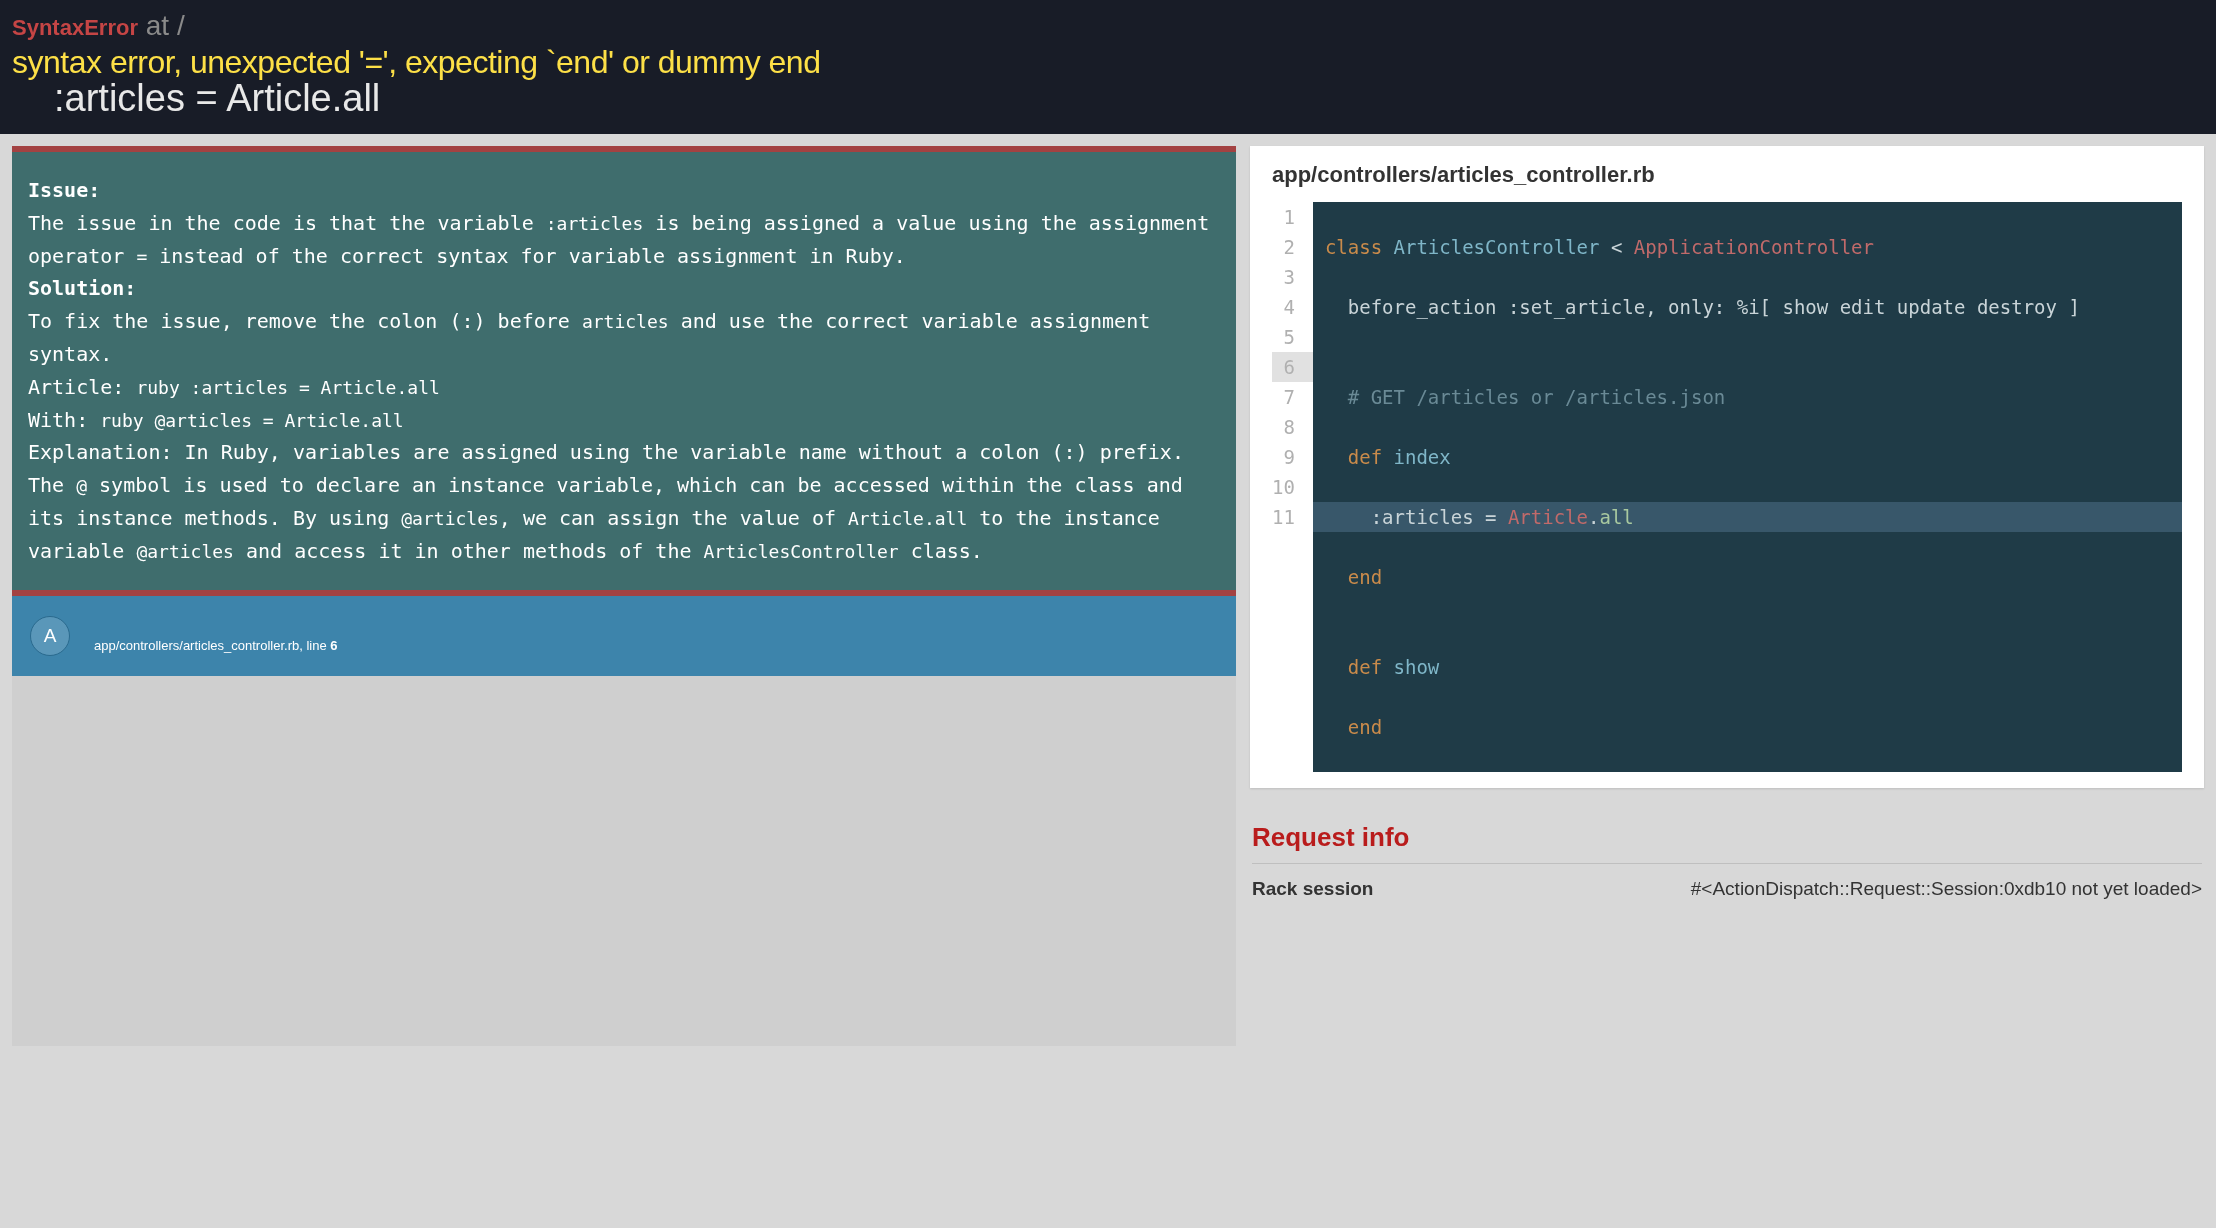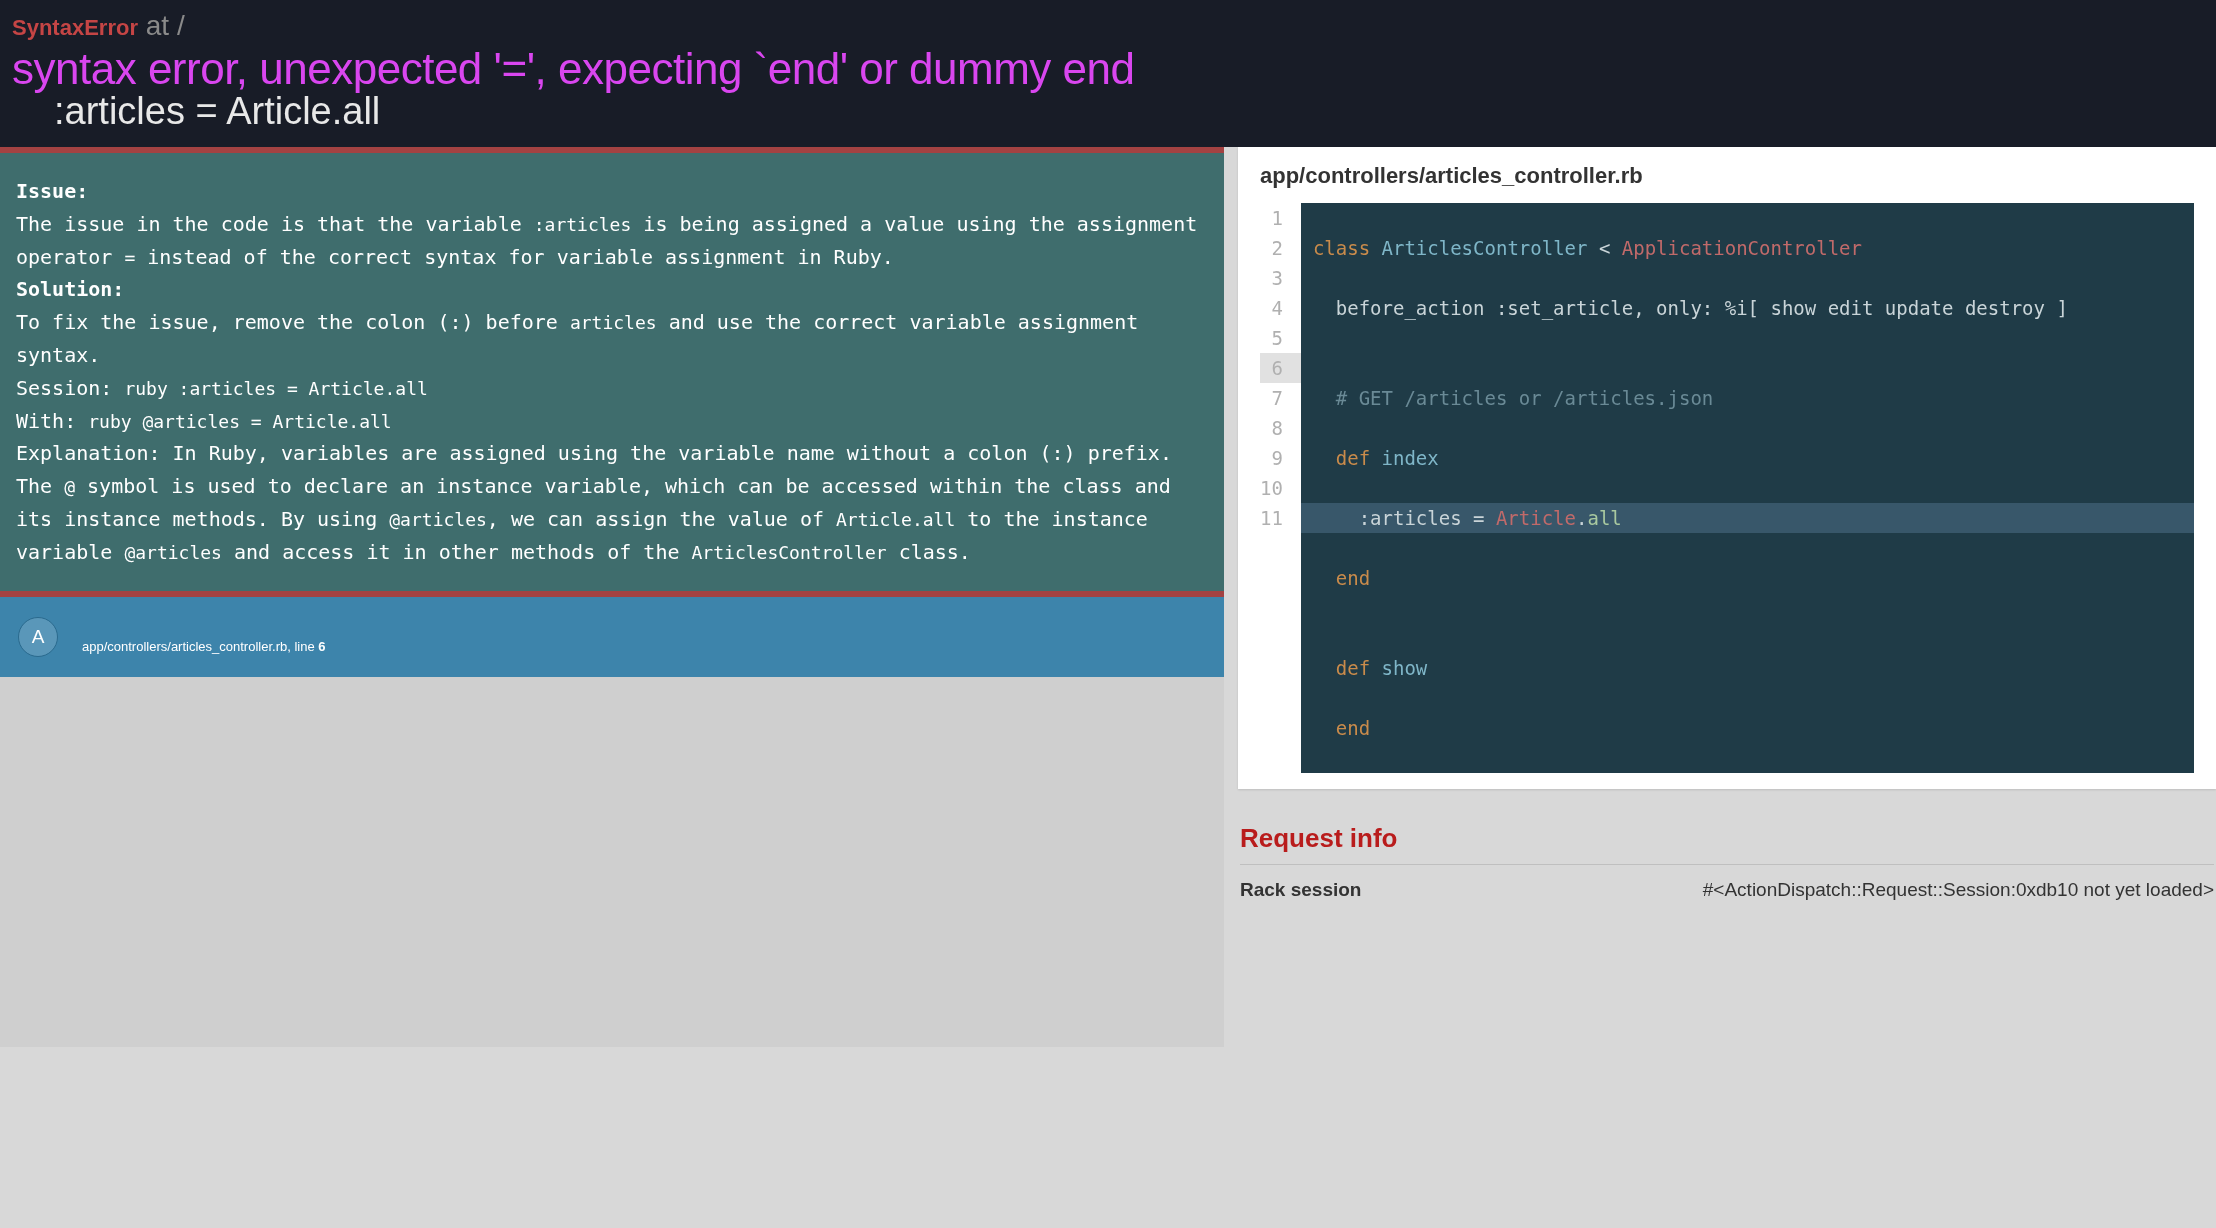--- a/index.html
+++ b/index.html
@@ -18,35 +18,36 @@
   color: #c54545;
   font-size: 22px;
   font-weight: 600;
 }
 .error-at {
   color: #8a8a8a;
   font-size: 28px;
   font-weight: 300;
 }
 .error-message {
-  color: #d946ef;
-  font-size: 44px;
+  color: #fde047;
+  font-size: 32px;
   font-weight: 300;
   margin-top: 2px;
   letter-spacing: -0.5px;
 }
 .error-snippet {
   color: #e8e8e8;
   font-size: 38px;
   font-weight: 300;
   margin-top: -4px;
   margin-left: 42px;
 }
 .content {
   display: flex;
+  padding: 12px;
   gap: 14px;
 }
 .left-panel {
   width: 1224px;
 }
 .explanation-box {
   background: #3f6d6d;
   border-top: 6px solid #a34242;
   border-bottom: 6px solid #a34242;
   color: #fff;
@@ -204,21 +205,21 @@
 
 <div class="content">
 
   <div class="left-panel">
 
     <div class="explanation-box">
       <span class="bold">Issue:</span><br>
       <span>The issue in the code is that the variable </span><span class="code-inline">:articles</span><span> is being assigned a value using the assignment operator </span><span class="code-inline">=</span><span> instead of the correct syntax for variable assignment in Ruby.</span><br>
       <span class="bold">Solution:</span><br>
       <span>To fix the issue, remove the colon (:) before </span><span class="code-inline">articles</span><span> and use the correct variable assignment syntax.</span><br>
-      <span>Session: </span><span class="code-inline">ruby :articles = Article.all</span><br>
+      <span>Article: </span><span class="code-inline">ruby :articles = Article.all</span><br>
       <span>With: </span><span class="code-inline">ruby @articles = Article.all</span><br>
       <span>Explanation: </span><span>In Ruby, variables are assigned using the variable name without a colon (:) prefix. The </span><span class="code-inline">@</span><span> symbol is used to declare an instance variable, which can be accessed within the class and its instance methods. By using </span><span class="code-inline">@articles</span><span>, we can assign the value of </span><span class="code-inline">Article.all</span><span> to the instance variable </span><span class="code-inline">@articles</span><span> and access it in other methods of the </span><span class="code-inline">ArticlesController</span><span> class.</span>
     </div>
 
 
     <div class="stack-frame">
       <div class="frame-icon">
         <span>A</span>
       </div>
       <div class="frame-text">

